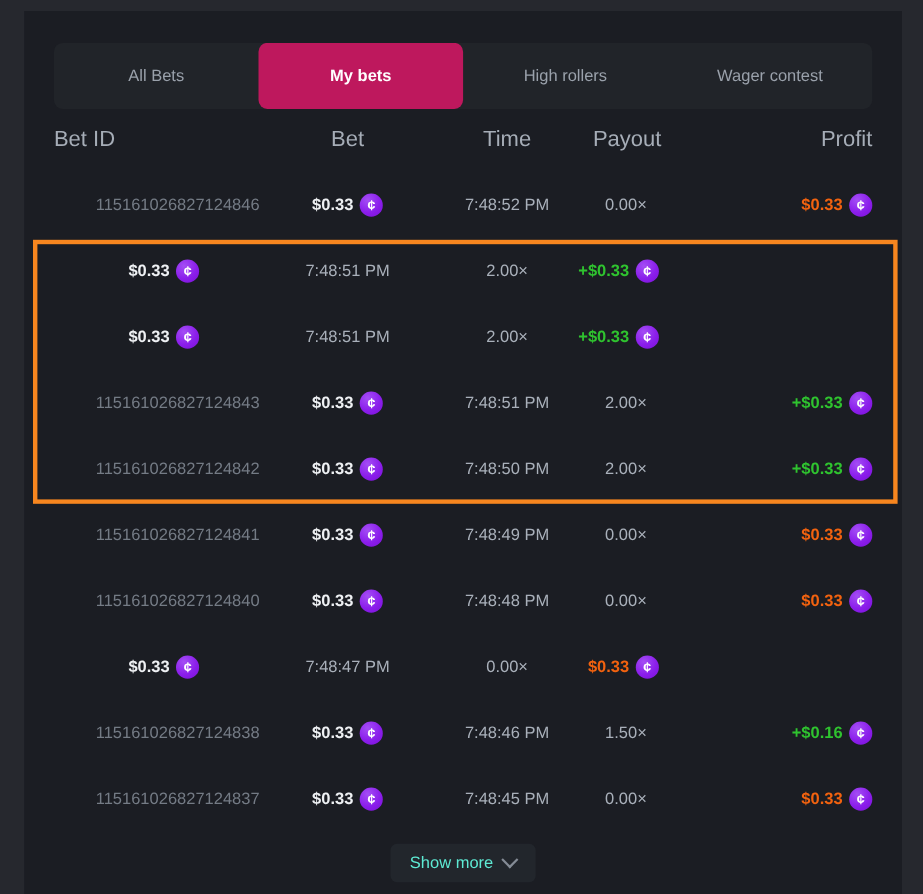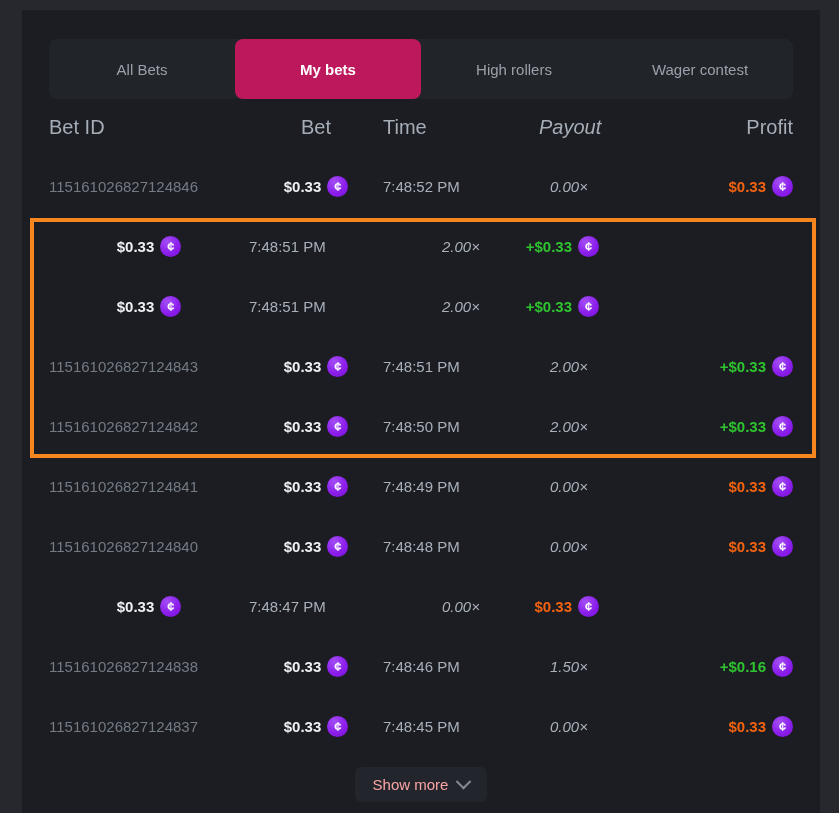--- a/index.html
+++ b/index.html
@@ -45,26 +45,26 @@
     grid-template-columns:200px 134px 156px 60px 1fr;
     align-items:center;
   }
   .thead {
     height:57px;
     font-size:20px;
     color:#a6adb7;
   }
   .c1 { text-align:left; }
   .c2 { text-align:center; }
-  .c3 { }
-  .c4 { text-align:center;font-style:italic; }
+  .c3 { text-align:center; }
+  .c4 { text-align:center; }
   .c5 { text-align:right; }
   .rows { position:relative; }
   .row { height:60px; font-size:15px; }
-  .bet-id { color:#747b85; }
+  .bet-id { color:#747b85;margin-left:38px; }
   .time-cell, .payout-cell { color:#a9b0ba; }
   .bet-cell {
     display:flex; align-items:center; justify-content:center;
     gap:6px;
     font-weight:700;
     color:#eef0f3;
   }
   .profit-cell {
     display:flex; align-items:center; justify-content:flex-end;
     gap:6px;
@@ -97,21 +97,21 @@
   .show-more-wrap {
     display:flex; justify-content:center;
     margin-top:11px;
   }
   .show-more {
     height:35px;
     padding:0 18px;
     background:#22262c;
     border:none;
     border-radius:6px;
-    color:#fca5a5;
+    color:#5eead4;
     font-size:15px;
     font-family:"Liberation Sans", sans-serif;
     display:flex; align-items:center; gap:10px;
     cursor:pointer;
   }
   .chev {
     width:11px; height:11px;
     display:inline-block;
     border-right:2px solid #848b95;
     border-bottom:2px solid #848b95;

